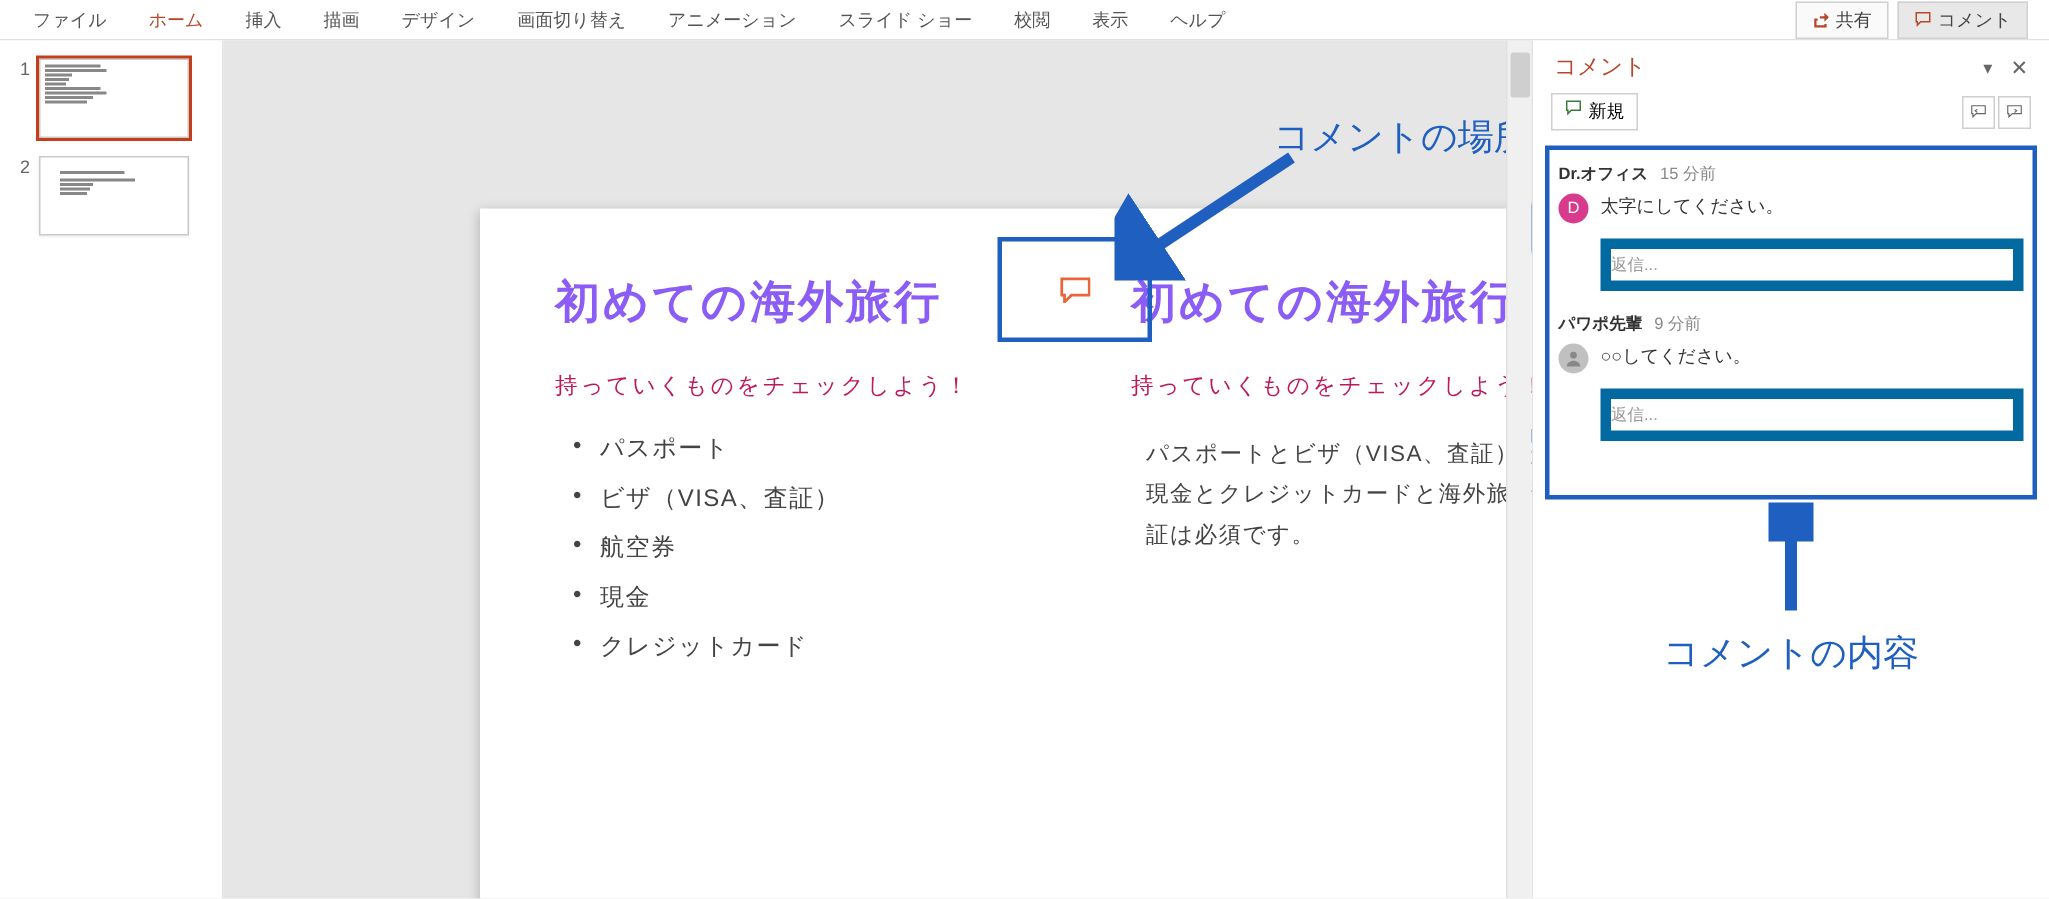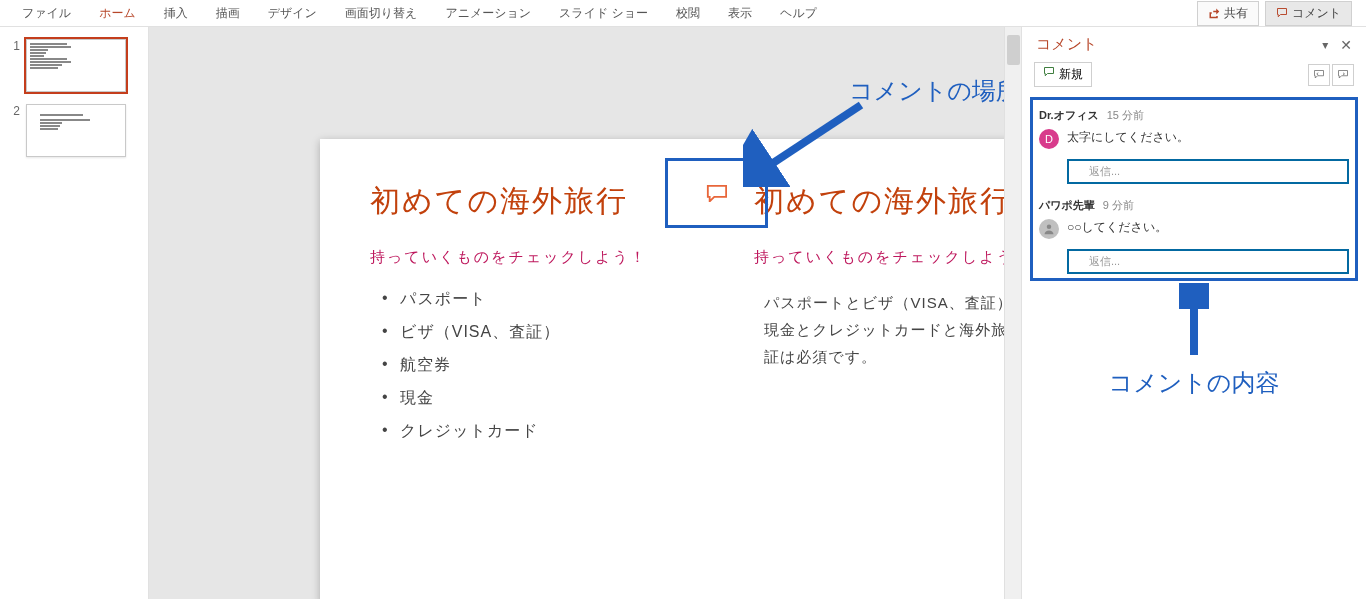--- a/index.html
+++ b/index.html
@@ -26,21 +26,21 @@
     .thumb-mini-line { height:2px; background:#888; margin-bottom:1px; width:60%; }
 
     
     .canvas-wrap { flex:1; background:#e6e6e6; position:relative; overflow:hidden; }
     .scrollbar-v { position:absolute; right:0; top:0; width:17px; height:100%; background:#f0f0f0; border-left:1px solid #e0e0e0; }
     .scroll-thumb { width:13px; margin:2px auto; height:30px; background:#cfcfcf; border-radius:2px; position:relative; top:6px; }
     .slide { position:absolute; left:171px; top:112px; width:824px; height:465px; background:#fff; box-shadow:0 2px 8px rgba(0,0,0,.25); }
 
     .slide-pad { padding:42px 50px; display:flex; gap:44px; }
     .col { flex:1; }
-    .slide-title { font-size:30px; color:#c2410c; letter-spacing:2px; margin-bottom:26px; font-weight:400; }
+    .slide-title { font-size:30px; color:#8b5cf6; letter-spacing:2px; margin-bottom:26px; font-weight:700; }
     .slide-sub { font-size:15px; color:#be185d; letter-spacing:2px; margin-bottom:22px; }
     .bul { list-style:none; padding-left:30px; }
     .bul li { font-size:16px; color:#444; margin-bottom:12px; position:relative; letter-spacing:1px; }
     .bul li::before { content:"•"; position:absolute; left:-18px; color:#444; }
     .para { font-size:15px; color:#444; line-height:1.8; letter-spacing:1px; padding-left:10px; }
 
     
     .comment-indicator { position:absolute; border:3px solid #1f5fbf; background:transparent; }
     .comment-bubble { width:22px; height:18px; }
     .comment-bubble svg { display:block; }
@@ -52,31 +52,31 @@
     
     .comments-pane { width:345px; border-left:1px solid #e1e1e1; background:#fff; display:flex; flex-direction:column; }
     .pane-header { display:flex; align-items:center; justify-content:space-between; padding:8px 14px 4px 14px; }
     .pane-title { font-size:15px; color:#b7472a; }
     .pane-ctrls { display:flex; gap:12px; align-items:center; color:#666; font-size:12px; }
     .pane-toolbar { padding:4px 12px 10px 12px; display:flex; justify-content:space-between; align-items:center; }
     .new-btn { font-size:12px; padding:3px 8px; border:1px solid #cfcfcf; background:#fff; display:flex; gap:4px; cursor:pointer; }
     .nav-btns { display:flex; gap:2px; }
     .nav-btn { width:22px; height:22px; border:1px solid #cfcfcf; background:#fff; display:flex; align-items:center; justify-content:center; font-size:11px; color:#555; cursor:pointer; }
 
-    .comment-list { border:3px solid #1f5fbf; margin:0 8px; padding:8px 6px 18px 6px; flex-shrink:0; height:184px; }
+    .comment-list { border:3px solid #1f5fbf; margin:0 8px; padding:8px 6px 18px 6px; flex-shrink:0; height:236px; }
     .comment-item { margin-bottom:14px; }
     .c-head { display:flex; align-items:center; gap:8px; font-size:11px; }
     .c-author { font-weight:bold; color:#333; }
     .c-time { color:#888; }
     .c-body-row { display:flex; gap:8px; margin-top:6px; align-items:flex-start; }
     .avatar { width:20px; height:20px; border-radius:50%; display:flex; align-items:center; justify-content:center; font-size:11px; color:#fff; flex-shrink:0; }
     .avatar.d { background:#d83b8c; }
     .avatar.g { background:#c0c0c0; color:#666; }
     .c-text { font-size:12px; color:#333; }
-    .reply-box { margin:10px 0 0 28px; border:2px solid #0369a1; padding:3px 20px; font-size:11px; color:#999; cursor:text; background:#fff; }
+    .reply-box { margin:10px 0 0 28px; border:7px solid #0369a1; padding:3px 0; font-size:11px; color:#999; cursor:text; background:#fff; }
 
     .ico-sm svg { width:12px; height:12px; display:block; }
   </style>
 </head>
 <body>
 
 <div class="ribbon">
   <div class="ribbon-left">
     <div class="ribbon-tab">ファイル</div>
     <div class="ribbon-tab home">ホーム</div>

